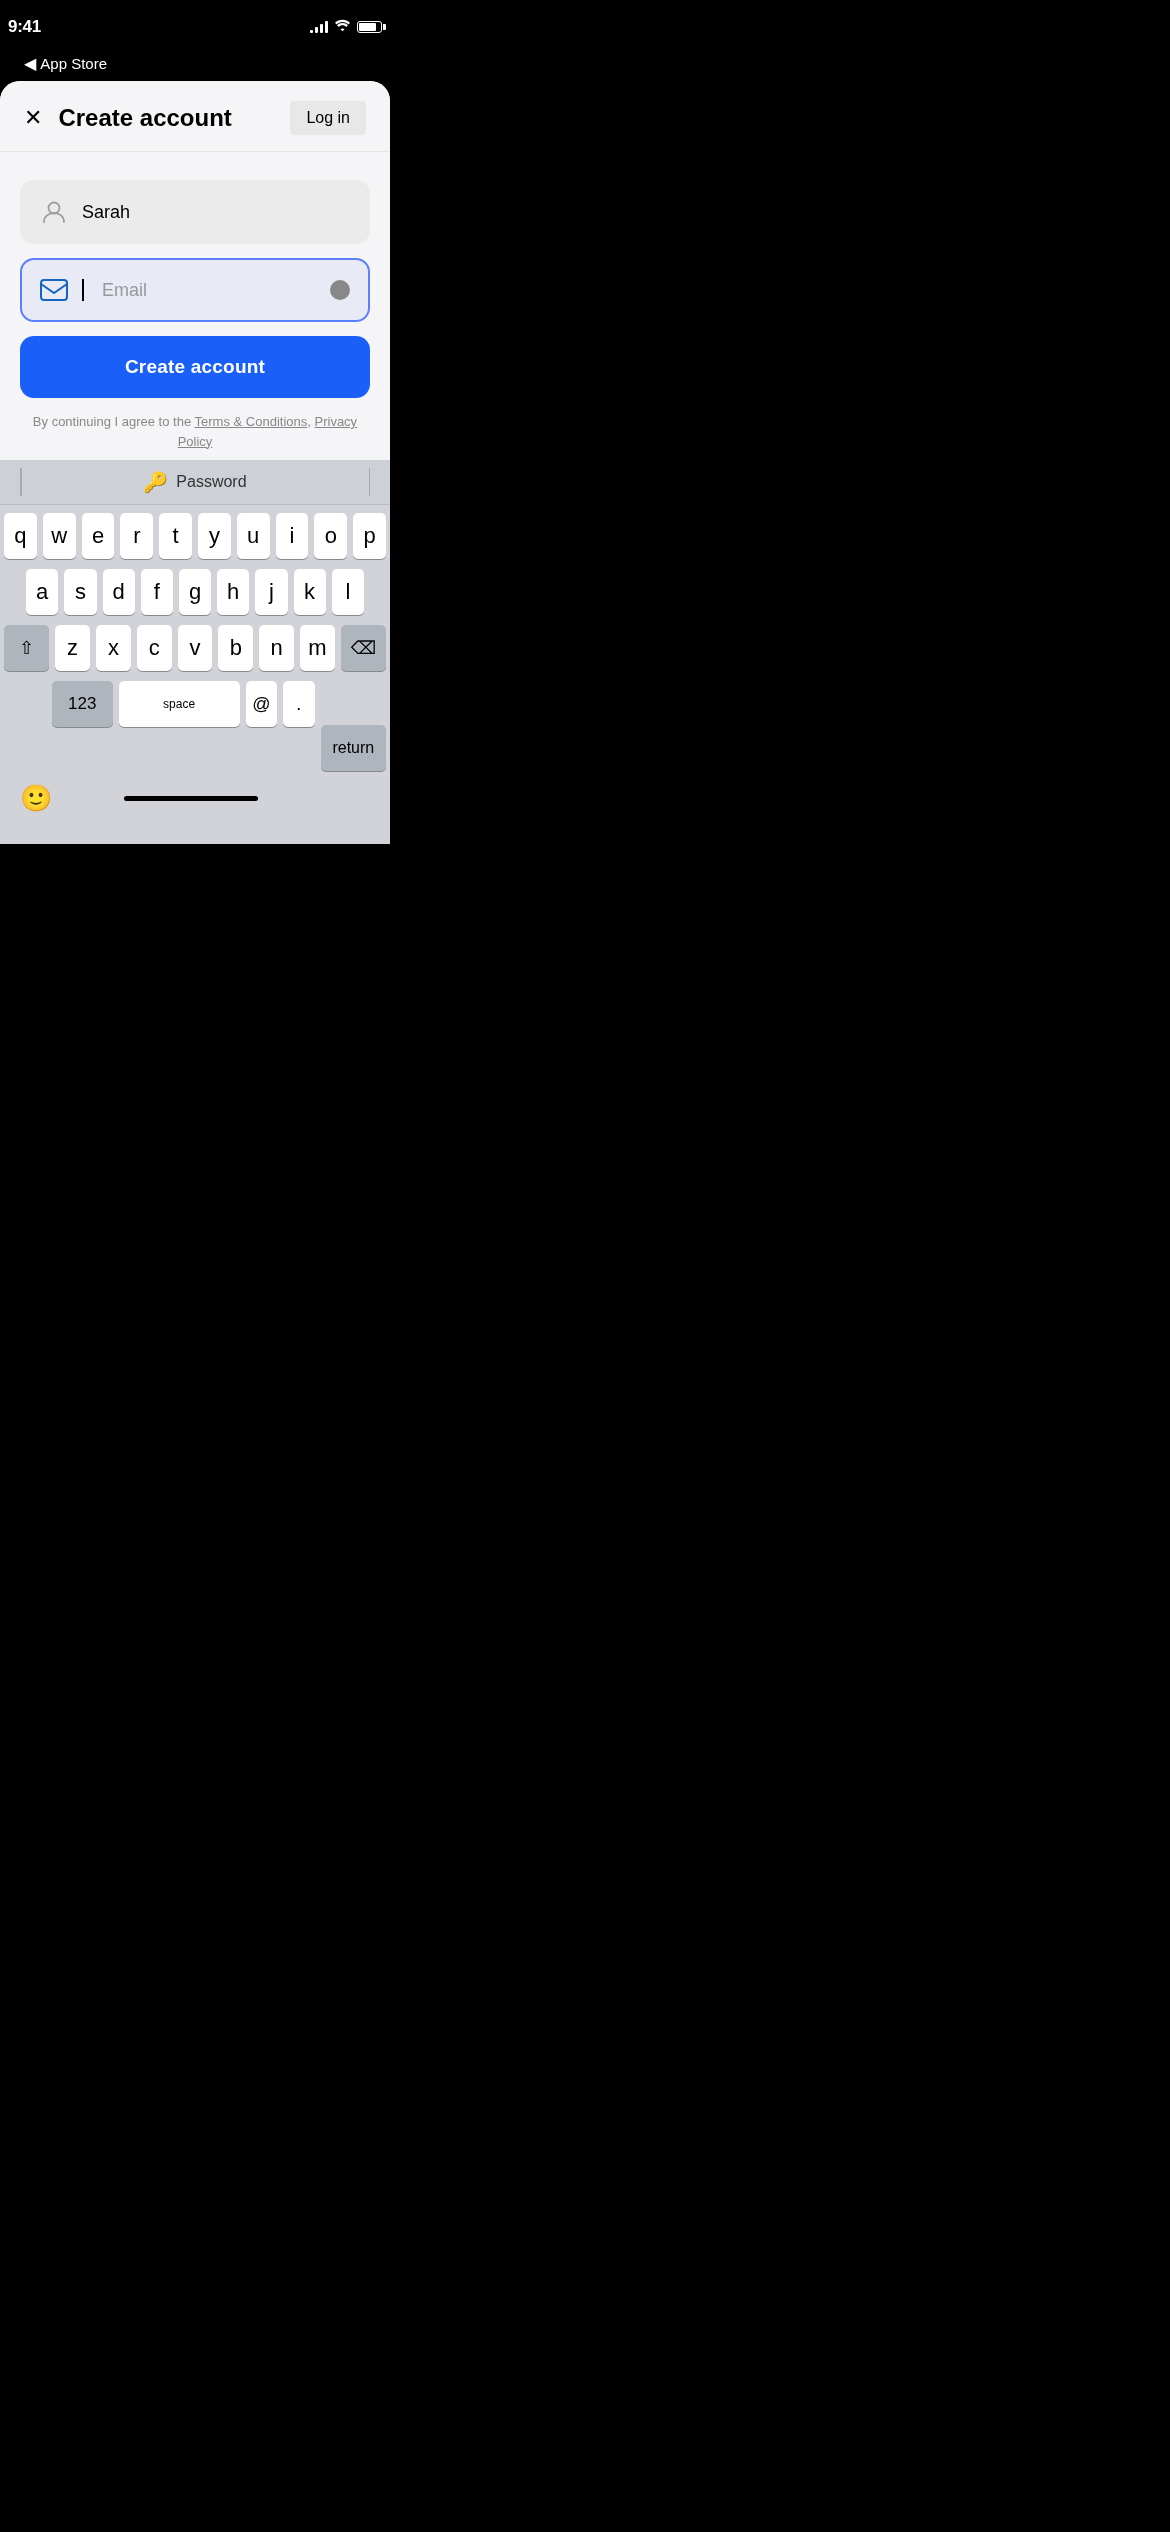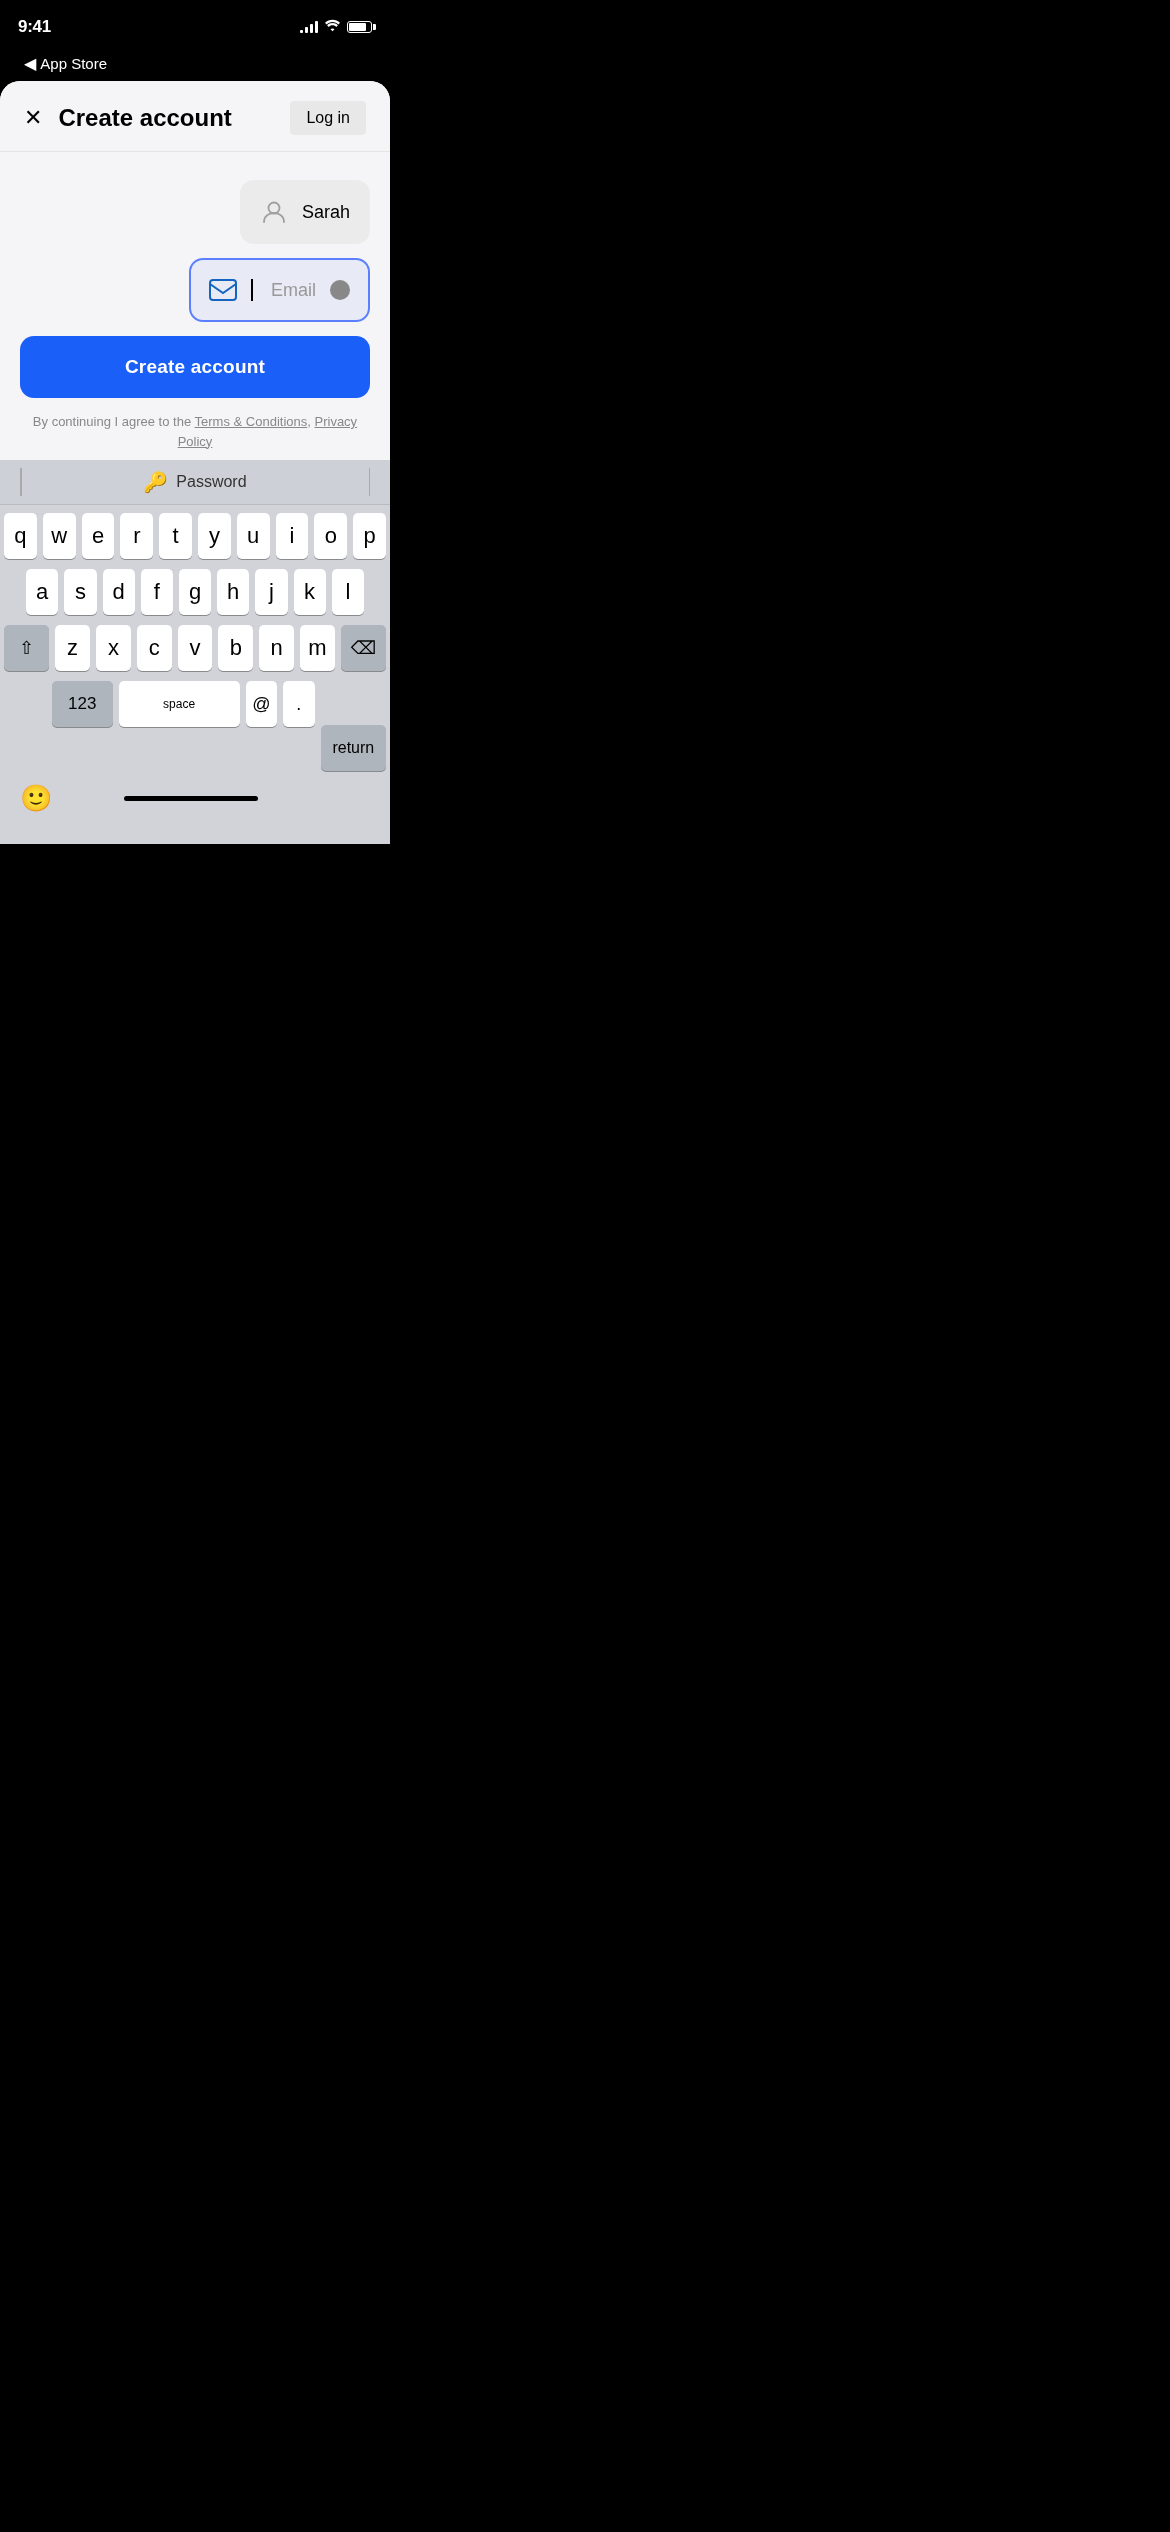--- a/index.html
+++ b/index.html
@@ -14,21 +14,21 @@
       position: relative;
     }
 
     
     .status-bar {
       background: #000;
       color: #fff;
       display: flex;
       justify-content: space-between;
       align-items: center;
-      padding: 14px 18px 10px;
+      padding: 14px 8px 10px;
       height: 50px;
     }
 
     .status-time {
       font-size: 17px;
       font-weight: 600;
       letter-spacing: -0.3px;
     }
 
     .status-icons {
@@ -145,21 +145,20 @@
       color: #000;
       cursor: pointer;
     }
 
     
     .form-section {
       padding: 28px 20px 20px;
       display: flex;
       flex-direction: column;
       gap: 14px;
-      align-items: flex-end;
     }
 
     .input-field {
       background: #ebebeb;
       border-radius: 14px;
       padding: 18px 20px;
       display: flex;
       align-items: center;
       gap: 14px;
       border: none;

